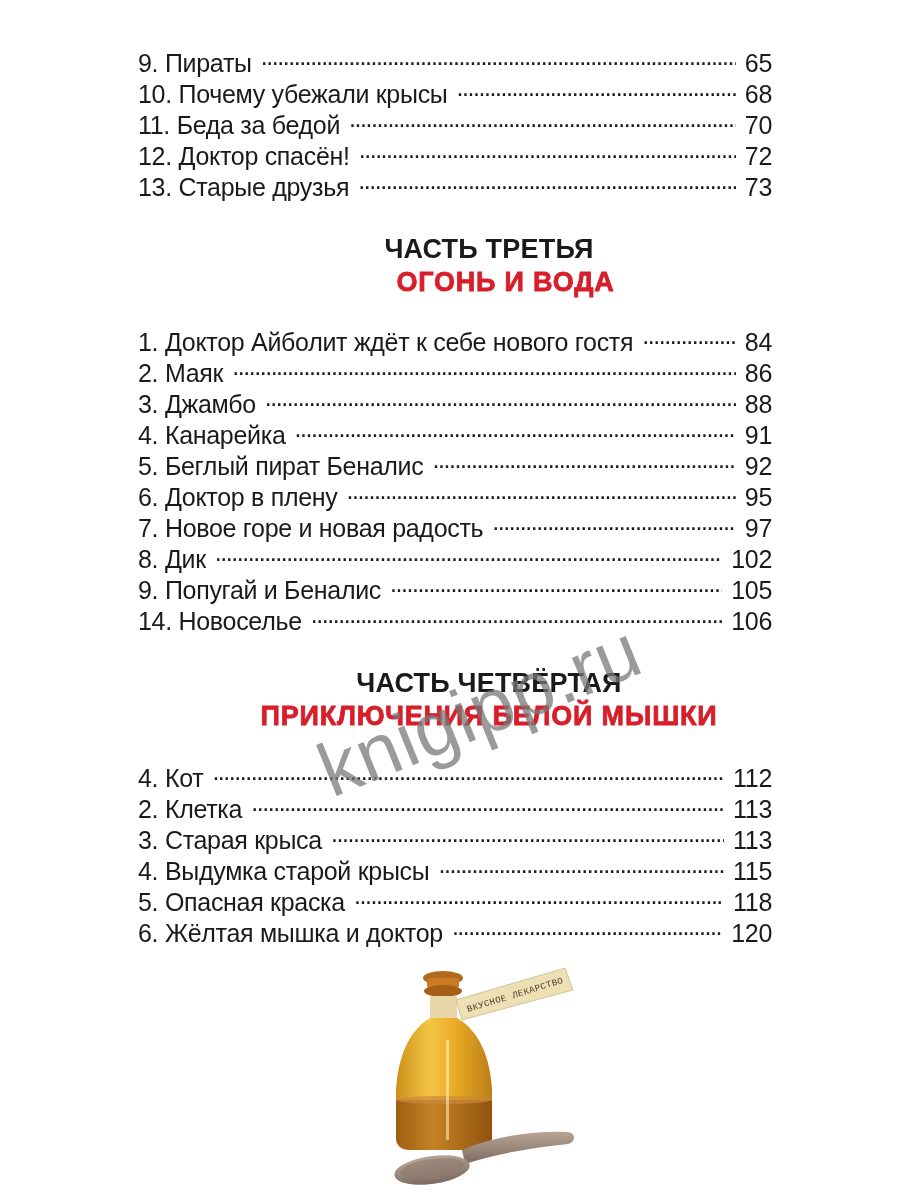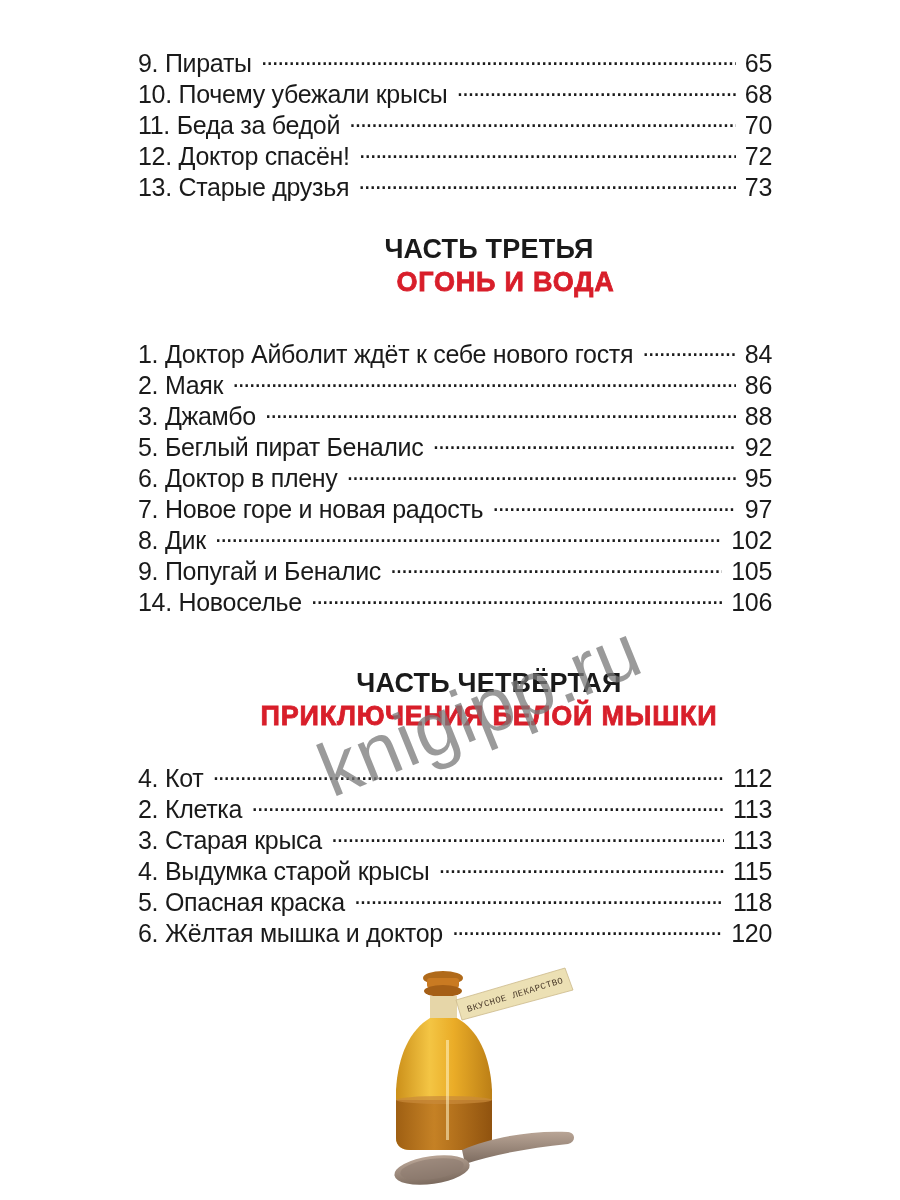--- a/index.html
+++ b/index.html
@@ -52,35 +52,40 @@
       <span class="dots"></span>
       <span class="page">73</span>
     </div>
 </div>
 
 <div class="heading" style="top: 234px;">
   <div class="part-label">ЧАСТЬ ТРЕТЬЯ</div>
   <div class="part-title" style="margin-top: 2px; margin-left: 33px;">ОГОНЬ И ВОДА</div>
 </div>
 
-<div class="toc" style="top: 332px;">
+<div class="toc" style="top: 320px;">
   <div class="row">
       <span class="title">1. Доктор Айболит ждёт к себе нового гостя</span>
       <span class="dots"></span>
       <span class="page">84</span>
     </div>
   <div class="row">
       <span class="title">2. Маяк</span>
       <span class="dots"></span>
       <span class="page">86</span>
     </div>
   <div class="row">
       <span class="title">3. Джамбо</span>
       <span class="dots"></span>
       <span class="page">88</span>
+    </div>
+  <div class="row">
+      <span class="title">4. Канарейка</span>
+      <span class="dots"></span>
+      <span class="page">91</span>
     </div>
   <div class="row">
       <span class="title">5. Беглый пират Беналис</span>
       <span class="dots"></span>
       <span class="page">92</span>
     </div>
   <div class="row">
       <span class="title">6. Доктор в плену</span>
       <span class="dots"></span>
       <span class="page">95</span>

